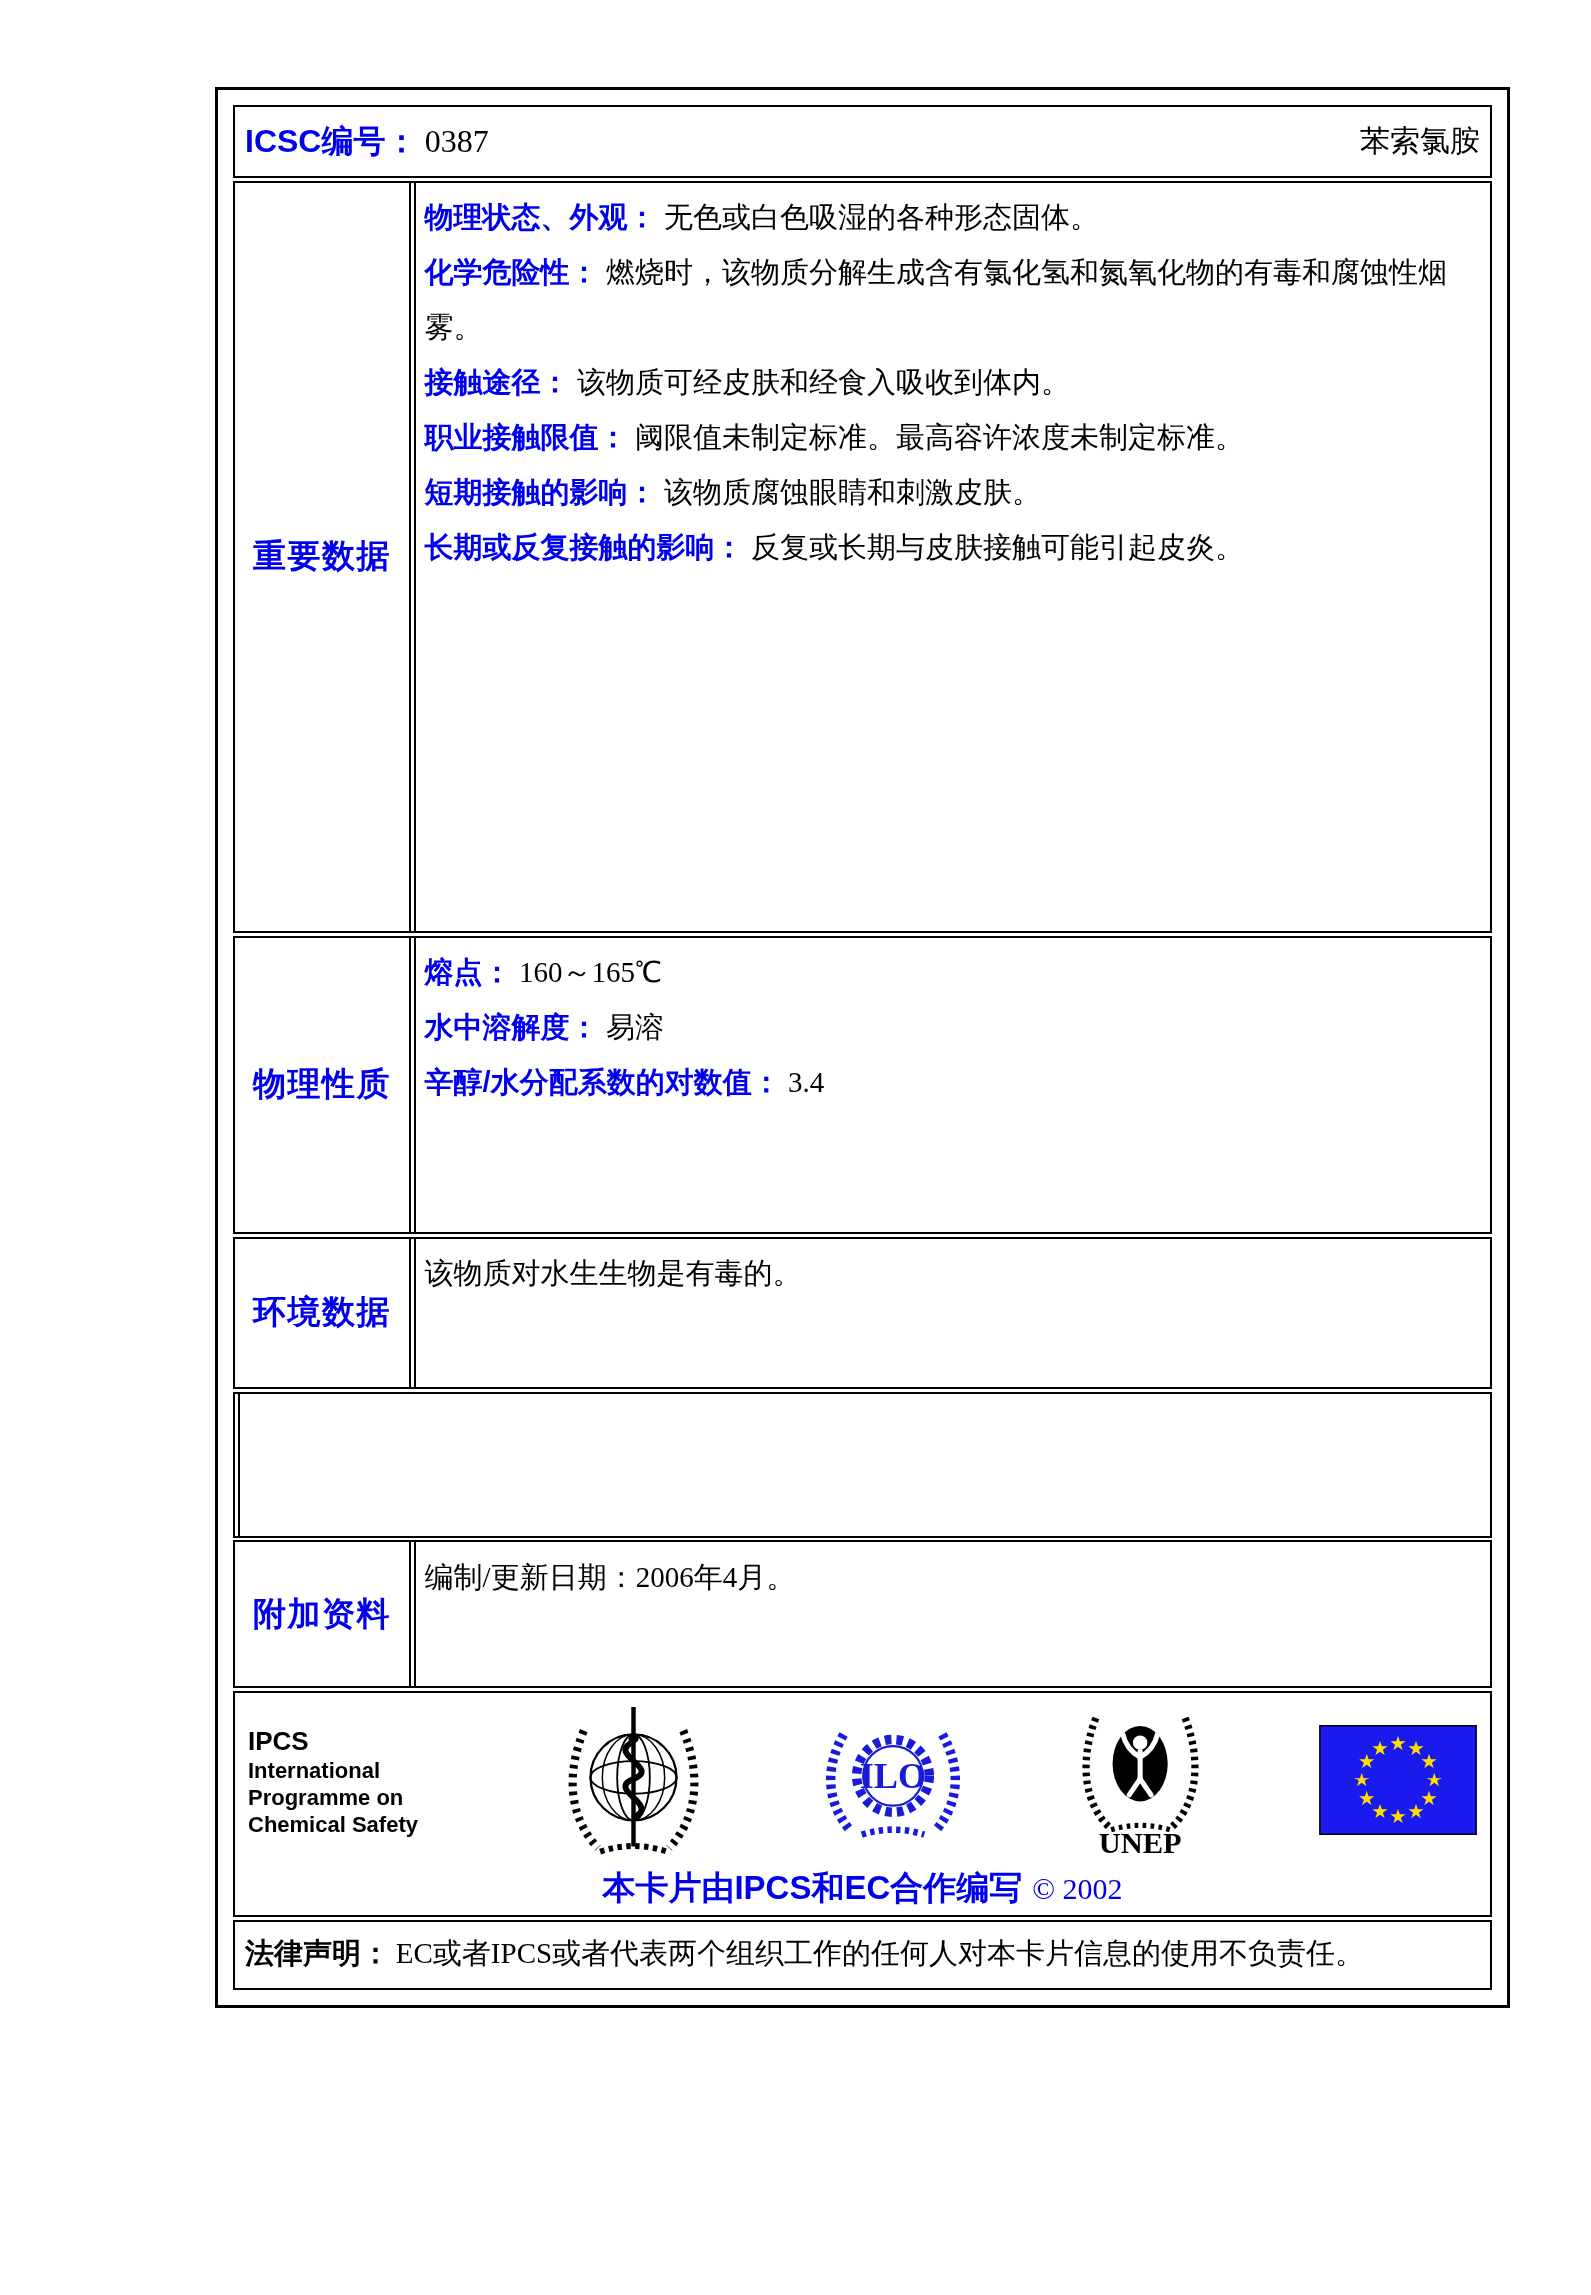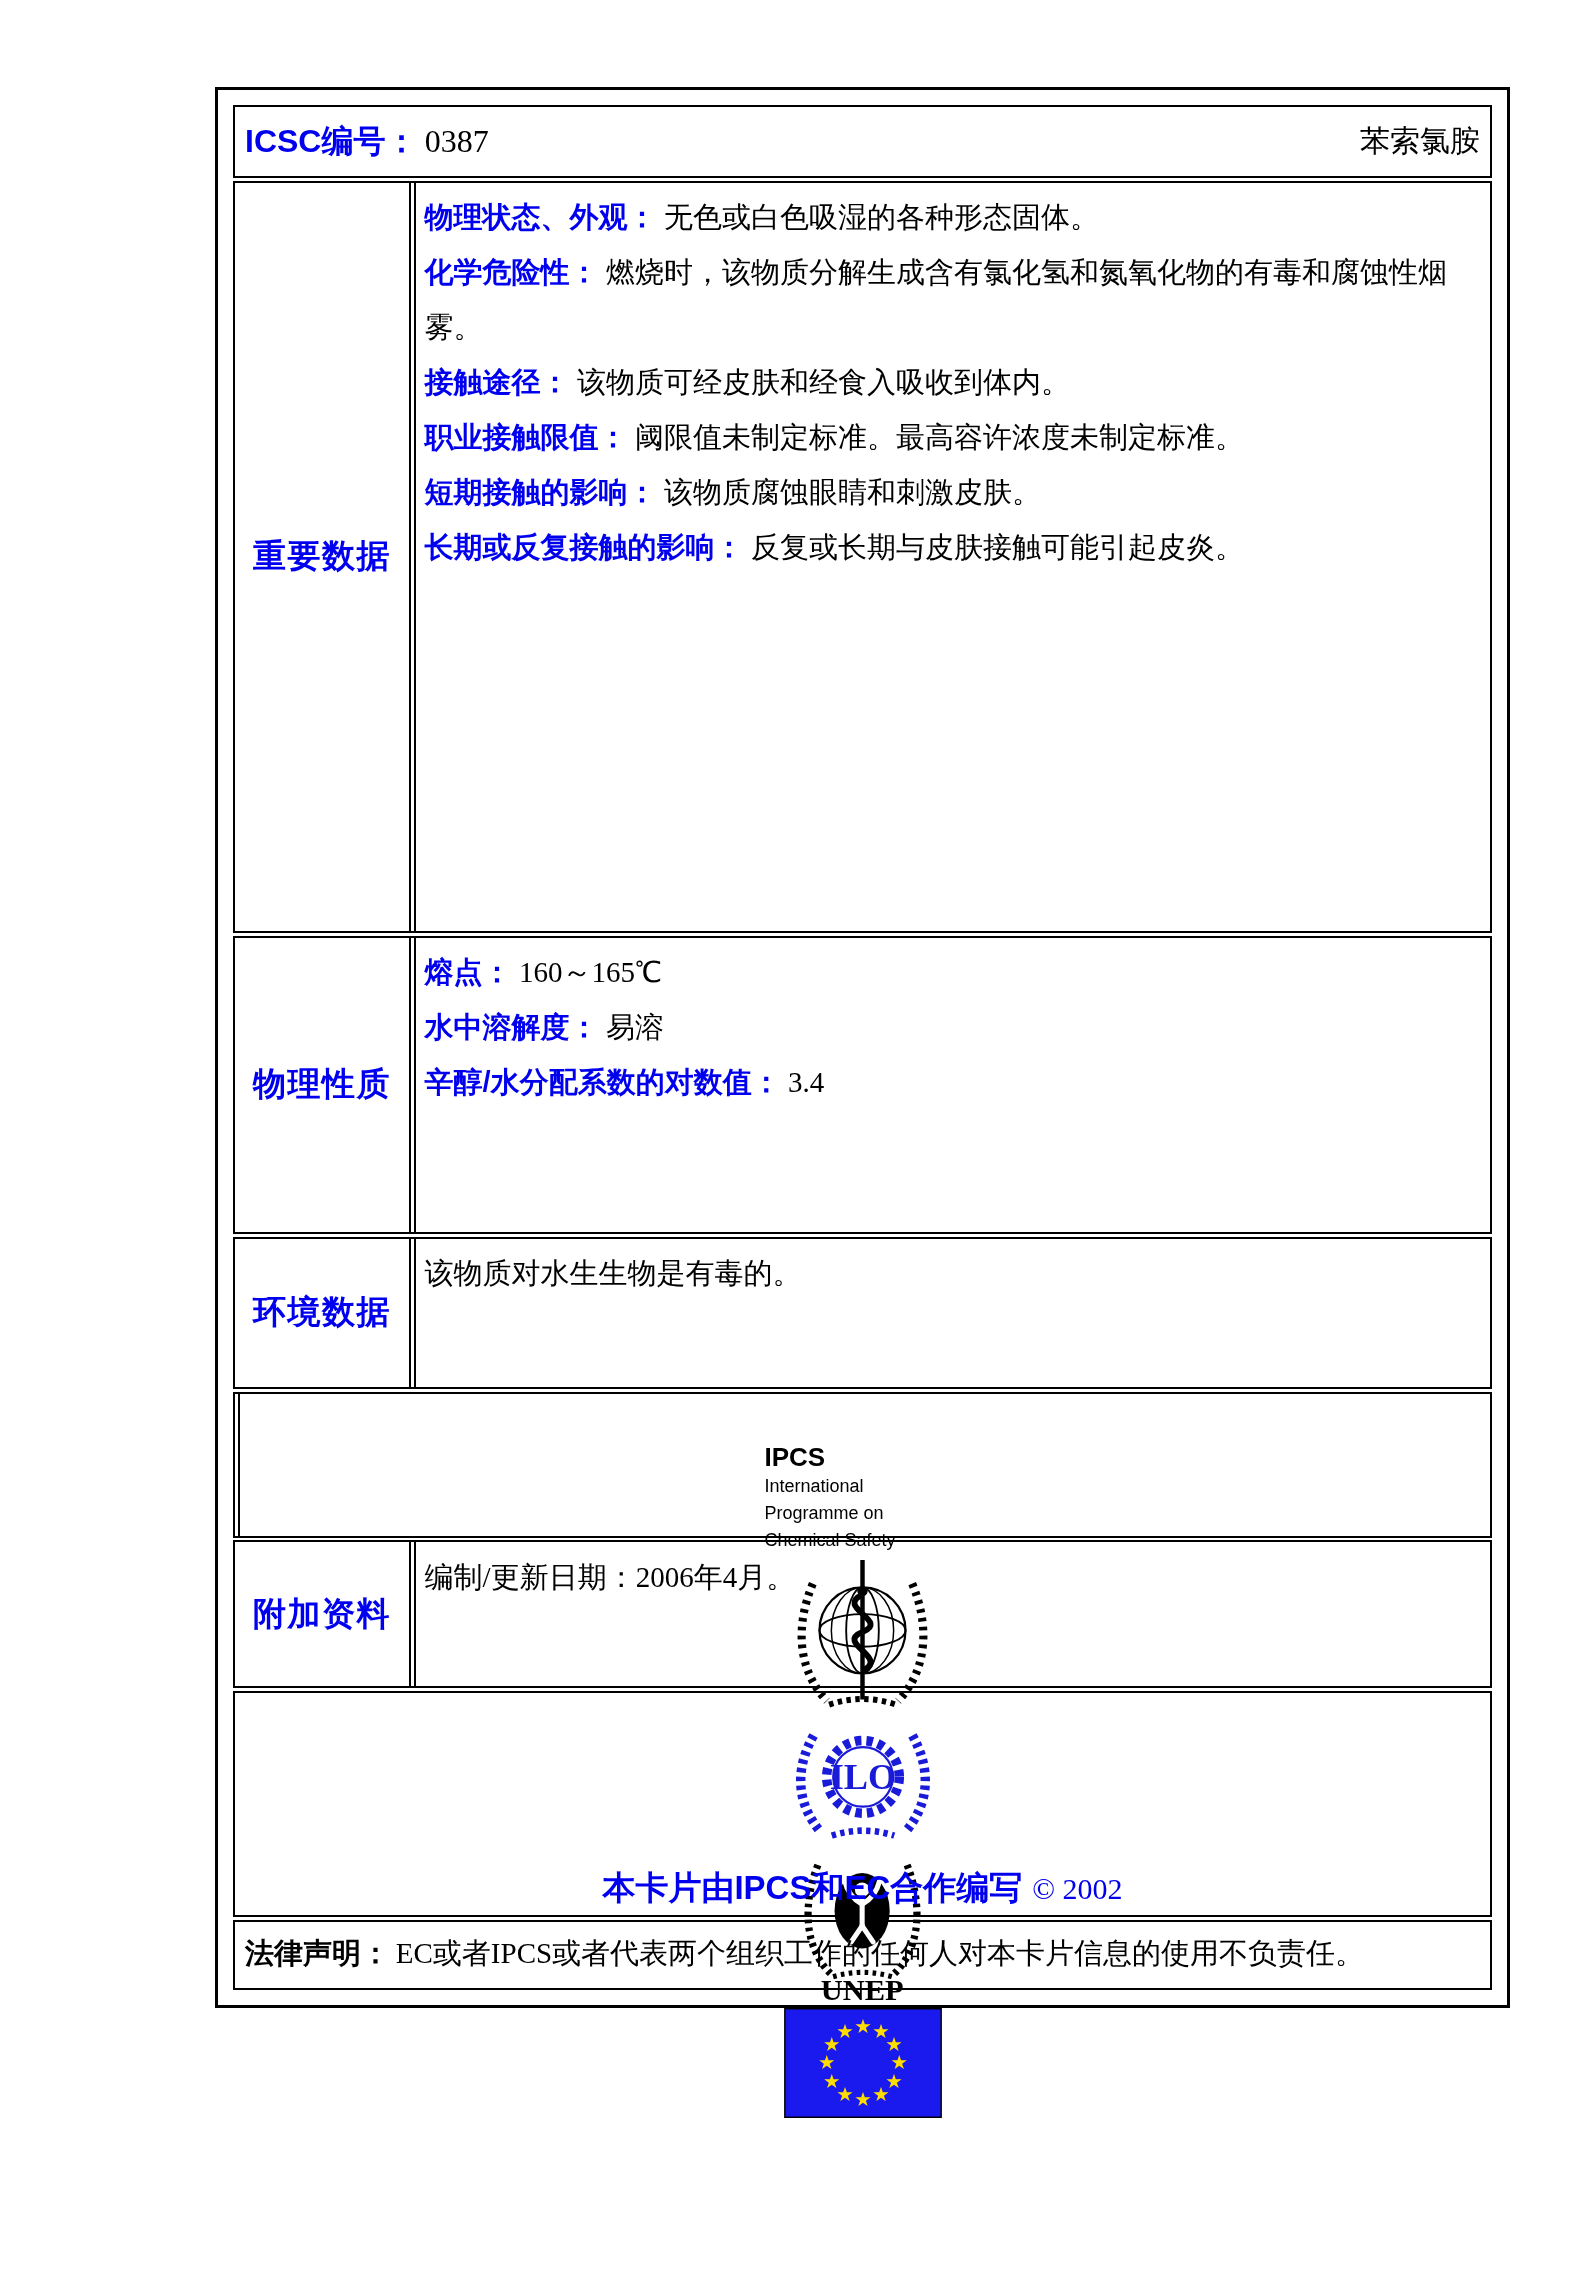--- a/index.html
+++ b/index.html
@@ -74,30 +74,29 @@
   .chem-name { font-size:30px; font-family:"Liberation Serif", serif; }
   
   .h-important { min-height:748px; }
   .h-physical  { min-height:294px; }
   .h-environ   { min-height:148px; }
   .h-notes     { min-height:142px; }
   .h-addinfo   { min-height:144px; }
   
   .row-logos { min-height:209px; padding:7.3px 13px 4.4px 13px; }
   .logo-strip {
-    display:flex; align-items:center; justify-content:center;
+    display:flex; align-items:center; justify-content:space-between;
     height:161px;
-    flex-direction:column;
   }
   .ipcs-block {
     font-family:"Liberation Sans", sans-serif;
     color:#000; width:196px;
   }
   .ipcs-acronym { font-weight:bold; font-size:26px; line-height:32px; }
-  .ipcs-line { font-size:18px; line-height:27px; }
+  .ipcs-line { font-size:22px; line-height:27px;font-weight:bold; }
   .logo { flex:0 0 auto; }
   .caption-line {
     text-align:center;
     margin-top:4.4px;
     font-family:"Liberation Sans", sans-serif;
     font-weight:bold;
     font-size:33px;
     color:#0000ee;
   }
   .caption-line .copyright {

